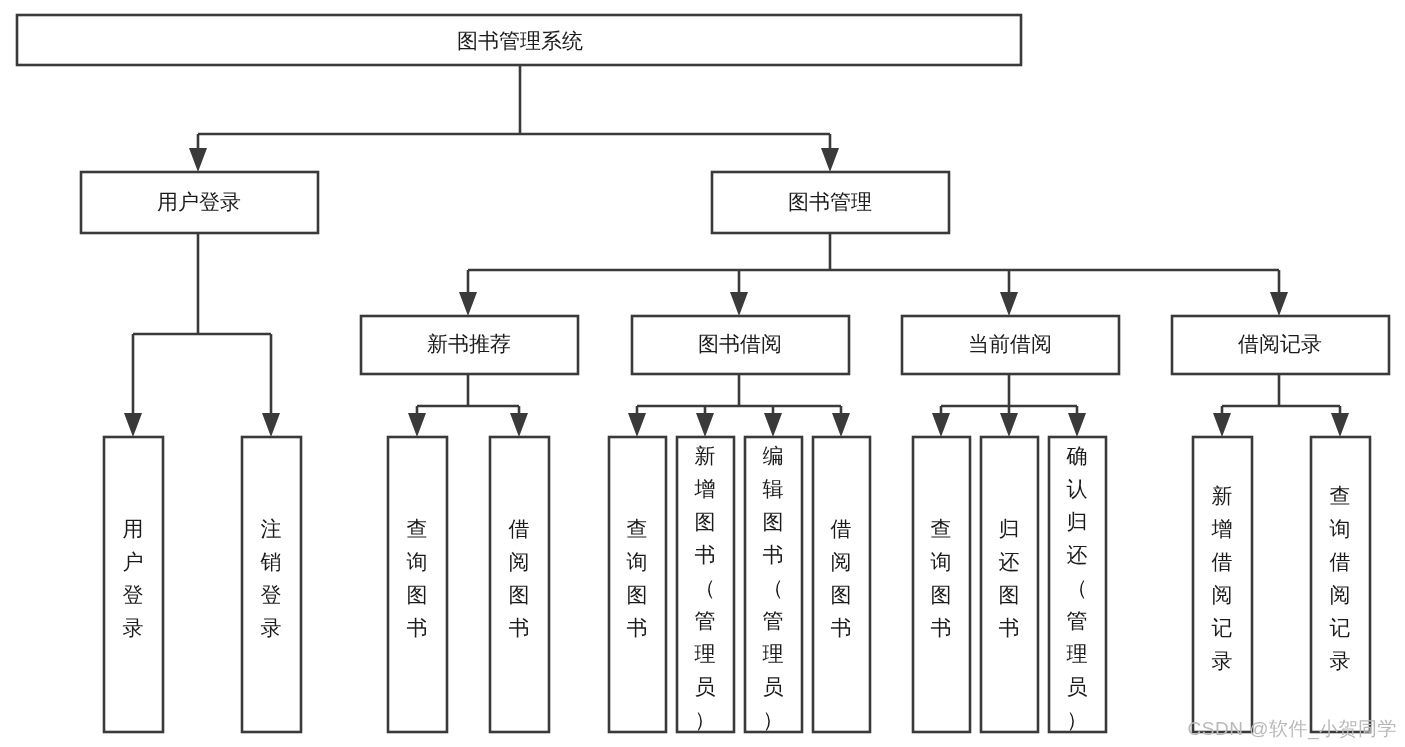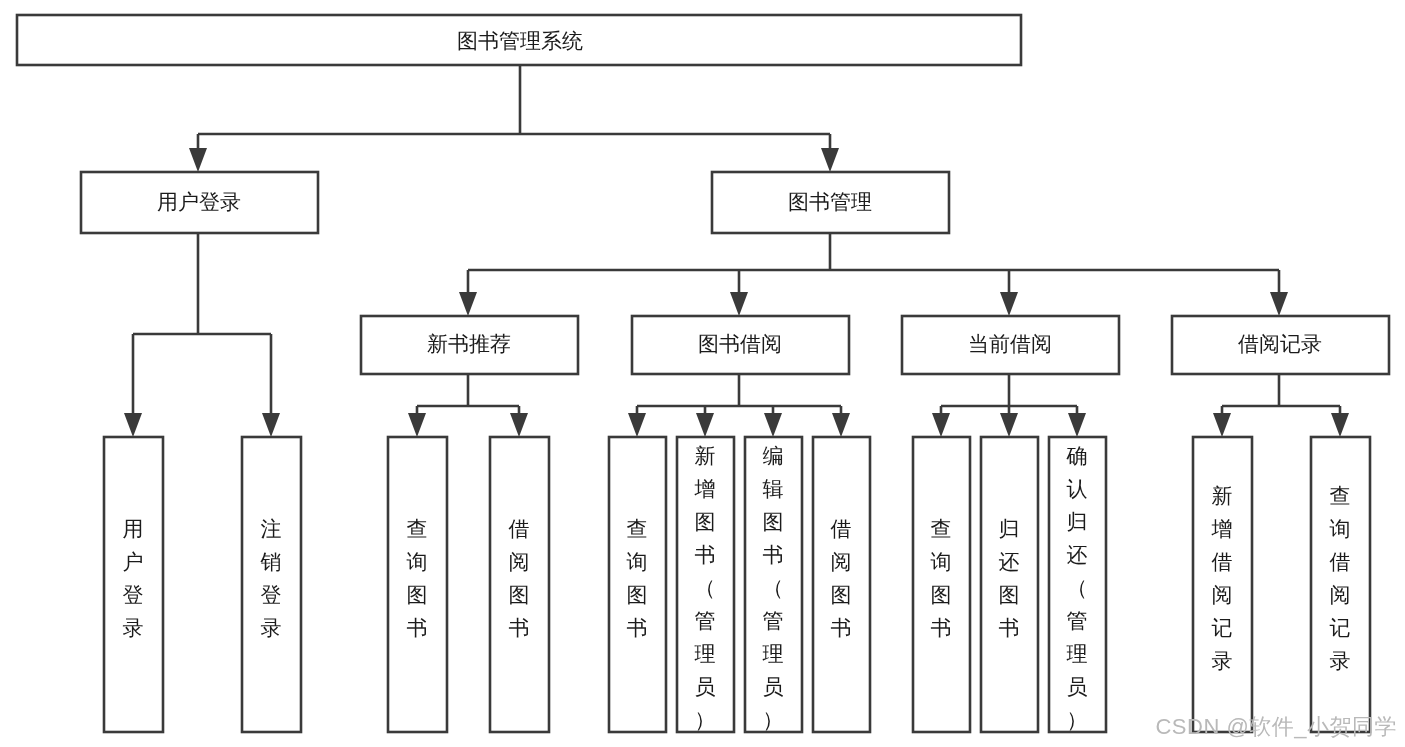--- a/index.html
+++ b/index.html
@@ -53,21 +53,21 @@
     font-family: "Liberation Sans", "DejaVu Sans", sans-serif;
     font-size: 21px;
     fill: #1b1b1b;
     text-anchor: middle;
   }
   .watermark {
     position: absolute;
     right: 8px;
     bottom: 5px;
     font-family: "Liberation Sans", "DejaVu Sans", sans-serif;
-    font-size: 22px;
+    font-size: 19px;
     color: #b9b9b9;
     letter-spacing: 0.5px;
     white-space: nowrap;
     user-select: none;
   }
 </style>
 </head>
 <body>
 
 <div id="diagram-root">

